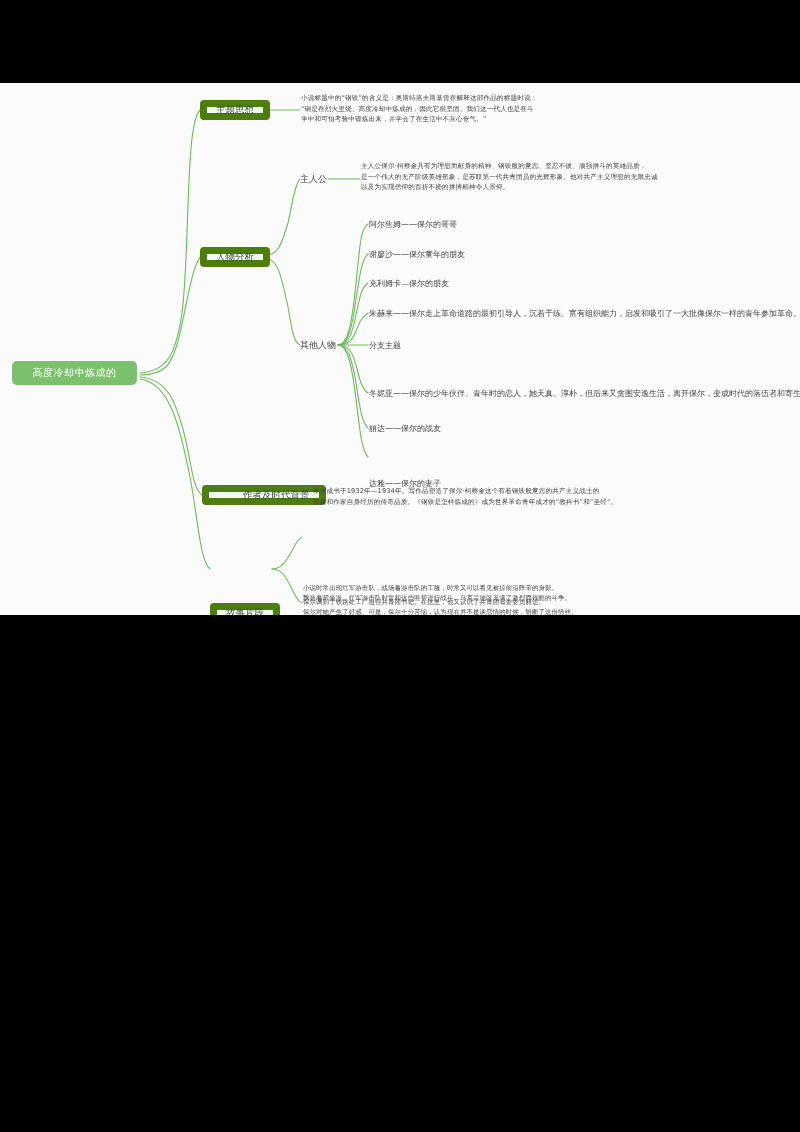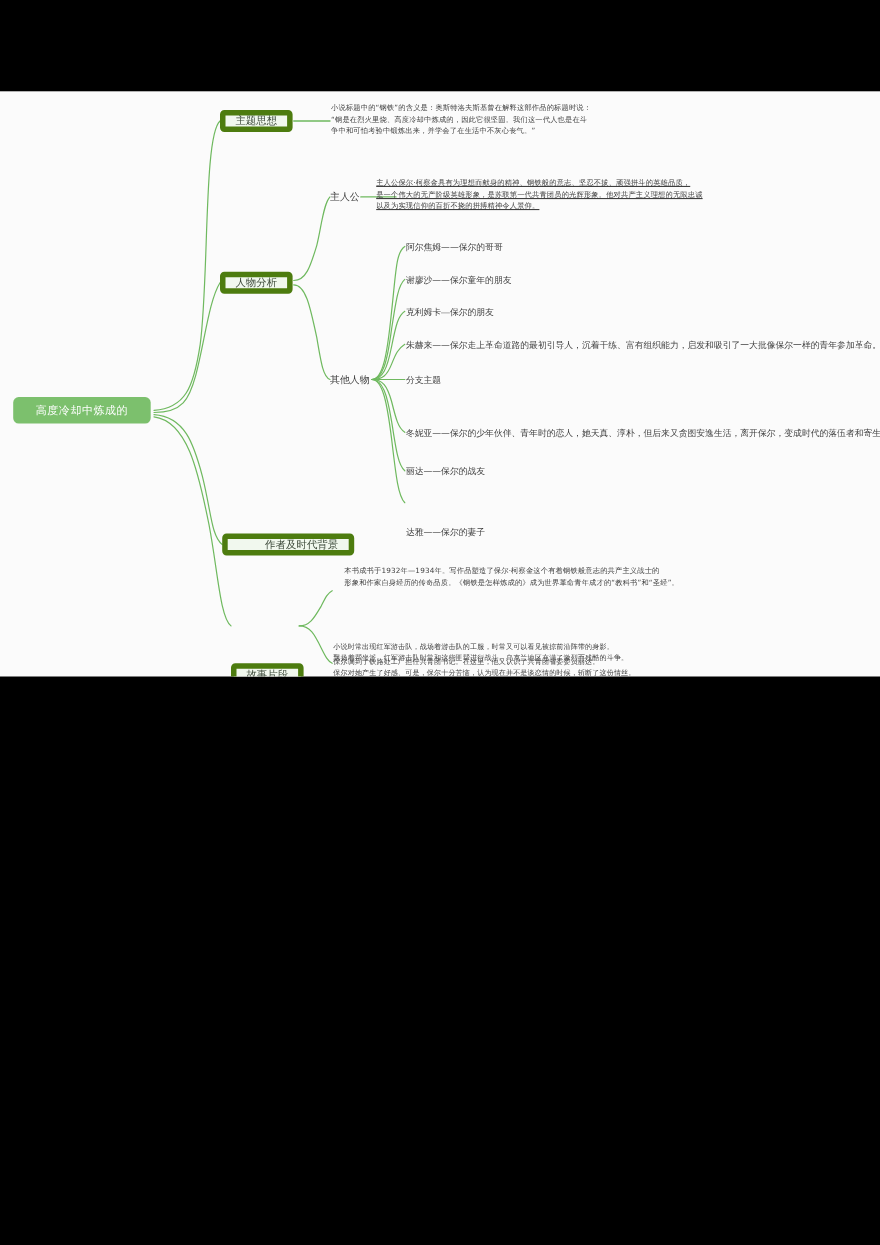--- a/index.html
+++ b/index.html
@@ -27,21 +27,21 @@
     background:#7cc06d;
     border-radius:5px;
     color:#ffffff;
     font-size:10px;
     display:flex;align-items:center;justify-content:center;
     letter-spacing:.5px;
   }
   
   .lvl1{
     background:#f1f8ee;
-    border:5px solid #4d7c0f;
+    border:7px solid #4d7c0f;
     border-radius:4px;
     color:#3d4a3a;
     font-size:9.5px;
     height:20px;
     display:flex;align-items:center;justify-content:center;
     padding:0 9px;
   }
   
   .lvl2{
     color:#3a3a3a;
@@ -132,38 +132,38 @@
     <span>故事片段</span>
   </div>
 
   <div class="node para" style="left:301px;top:10px;width:490px;">小说标题中的“钢铁”的含义是：奥斯特洛夫斯基曾在解释这部作品的标题时说：
 “钢是在烈火里烧、高度冷却中炼成的，因此它很坚固。我们这一代人也是在斗
 争中和可怕考验中锻炼出来，并学会了在生活中不灰心丧气。”</div>
 
   <div class="node lvl2" style="left:300px;top:89px;">
     <span>主人公</span>
   </div>
-  <div class="node para" style="left:342px;top:78px;width:430px;text-decoration:underline;">主人公保尔·柯察金具有为理想而献身的精神、钢铁般的意志、坚忍不拔、顽强拼斗的英雄品质，
+  <div class="node para" style="left:361px;top:78px;width:430px;">主人公保尔·柯察金具有为理想而献身的精神、钢铁般的意志、坚忍不拔、顽强拼斗的英雄品质，
 是一个伟大的无产阶级英雄形象，是苏联第一代共青团员的光辉形象。他对共产主义理想的无限忠诚
 以及为实现信仰的百折不挠的拼搏精神令人景仰。</div>
 
   <div class="node lvl2" style="left:300px;top:255px;">
     <span>其他人物</span>
   </div>
 
   <div class="node leaf" style="left:369px;top:135px;">阿尔焦姆——保尔的哥哥</div>
   <div class="node leaf" style="left:369px;top:165px;">谢廖沙——保尔童年的朋友</div>
   <div class="node leaf" style="left:369px;top:194px;font-family:Liberation Serif, serif;">克利姆卡—保尔的朋友</div>
   <div class="node leaf" style="left:369px;top:224px;width:420px;">朱赫来——保尔走上革命道路的最初引导人，沉着干练、富有组织能力，启发和吸引了一大批像保尔一样的青年参加革命。</div>
   <div class="node leaf" style="left:369px;top:256px;">分支主题</div>
   <div class="node leaf" style="left:369px;top:304px;width:420px;">冬妮亚——保尔的少年伙伴、青年时的恋人，她天真、淳朴，但后来又贪图安逸生活，离开保尔，变成时代的落伍者和寄生虫。</div>
   <div class="node leaf" style="left:369px;top:339px;">丽达——保尔的战友</div>
   <div class="node leaf" style="left:369px;top:368px;margin-top:26px;">达雅——保尔的妻子</div>
 
-  <div class="node para" style="left:313px;top:403px;width:480px;margin-top:28px;">本书成书于1932年—1934年。写作品塑造了保尔·柯察金这个有着钢铁般意志的共产主义战士的
+  <div class="node para" style="left:313px;top:403px;width:480px;">本书成书于1932年—1934年。写作品塑造了保尔·柯察金这个有着钢铁般意志的共产主义战士的
 形象和作家自身经历的传奇品质。《钢铁是怎样炼成的》成为世界革命青年成才的“教科书”和“圣经”。</div>
 
   <div class="node para2" style="left:303px;top:460px;width:490px;margin-top:40px;">小说时常出现红军游击队，战场着游击队的工服，时常又可以看见被掠前沿阵带的身影。
 飘扬着帮坐派、红军游击队时常和这些匪帮进行战斗。乌克兰地区充满了激烈而残酷的斗争。</div>
   <div class="node para2" style="left:303px;top:514px;width:490px;">保尔调到了铁路处工厂担任共青团书记。在这里，他又认识了共青团省委委员丽达。
 保尔对她产生了好感、可是，保尔十分苦恼，认为现在并不是谈恋情的时候，斩断了这份情丝。</div>
 
 </div>
 
 </body></html>

